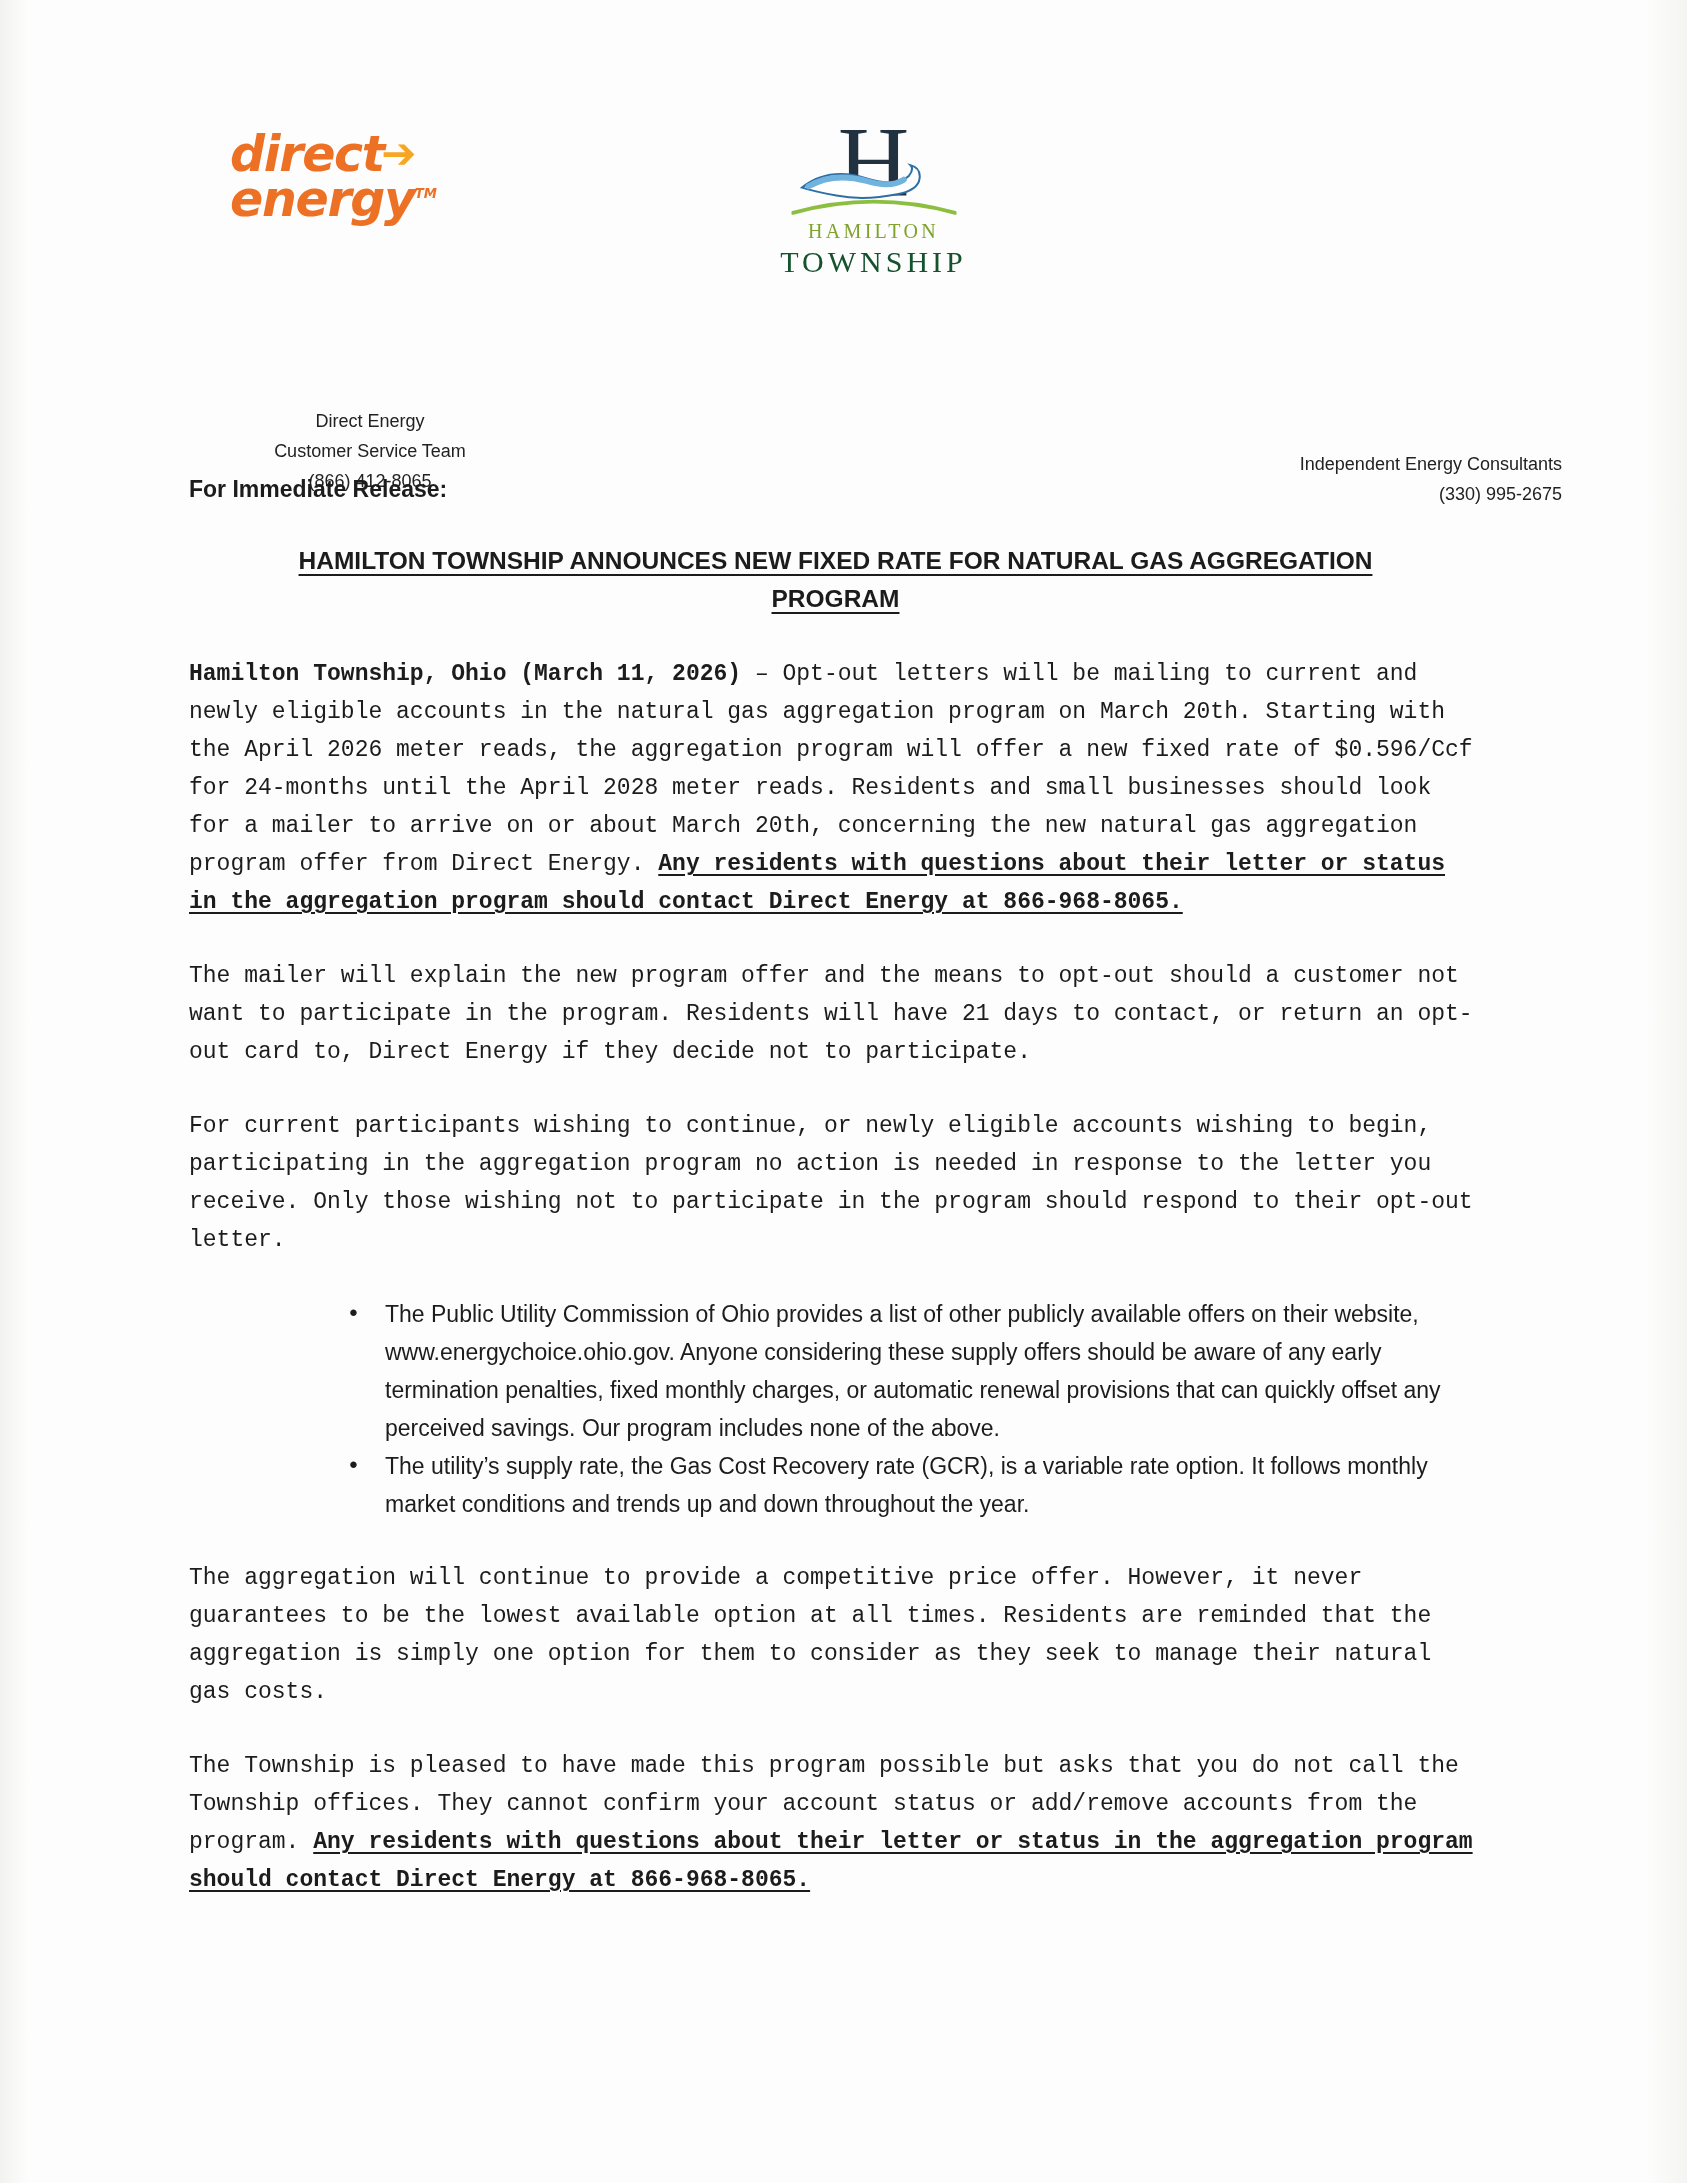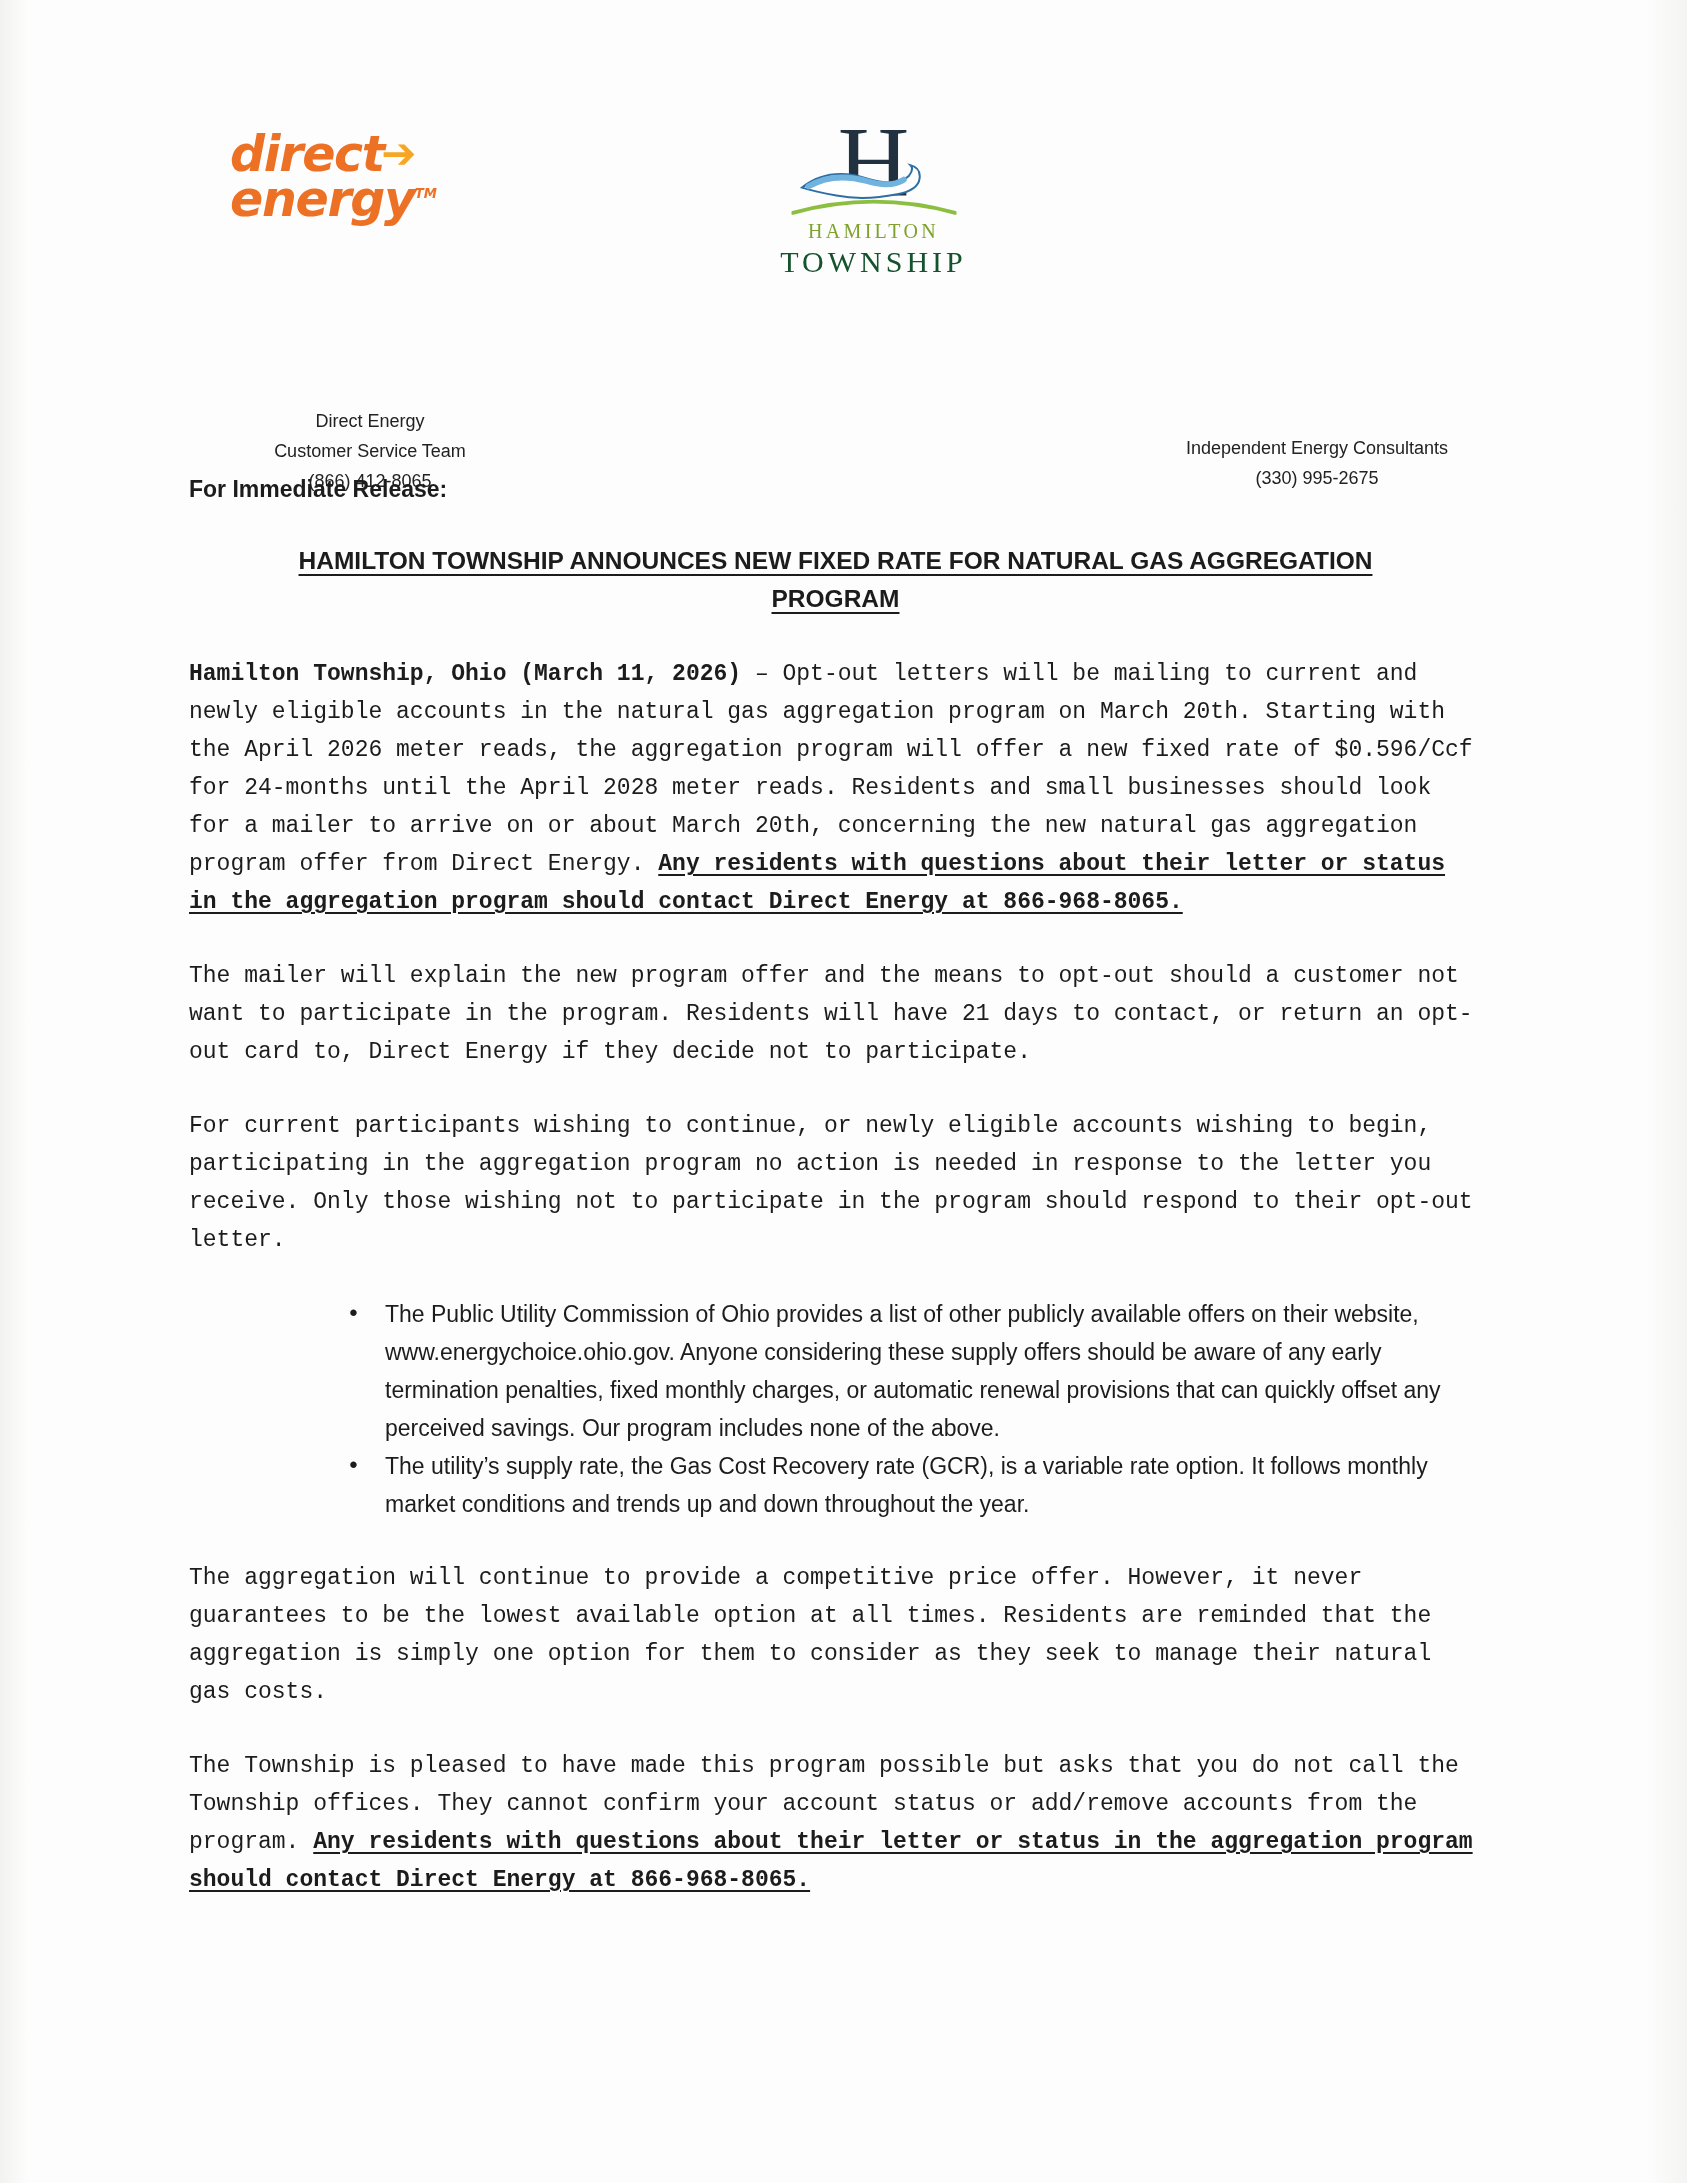--- a/index.html
+++ b/index.html
@@ -121,21 +121,21 @@
 
   
   .contact {
     position: absolute;
     text-align: center;
     font-size: 18px;
     line-height: 30px;
     color: #222;
   }
   #de-contact { left: 198px; top: 294px; width: 344px; }
-  #iec-contact { left: 1072px; top: 321px; width: 490px; }
+  #iec-contact { left: 1072px; top: 337px; width: 490px; text-align: right; }
 
   
   .content {
     position: absolute;
     left: 189px;
     top: 470px;
     width: 1293px;
     font-size: 23px;
     line-height: 38px;
     color: #1c1c1c;

